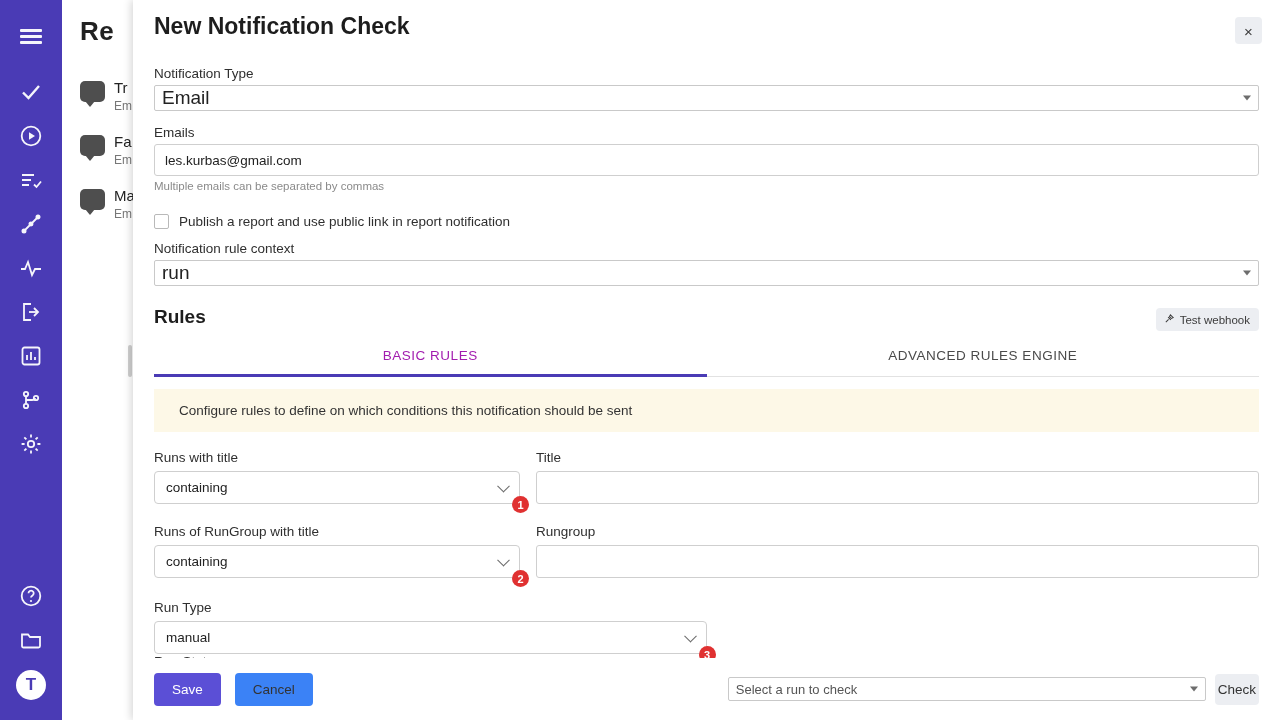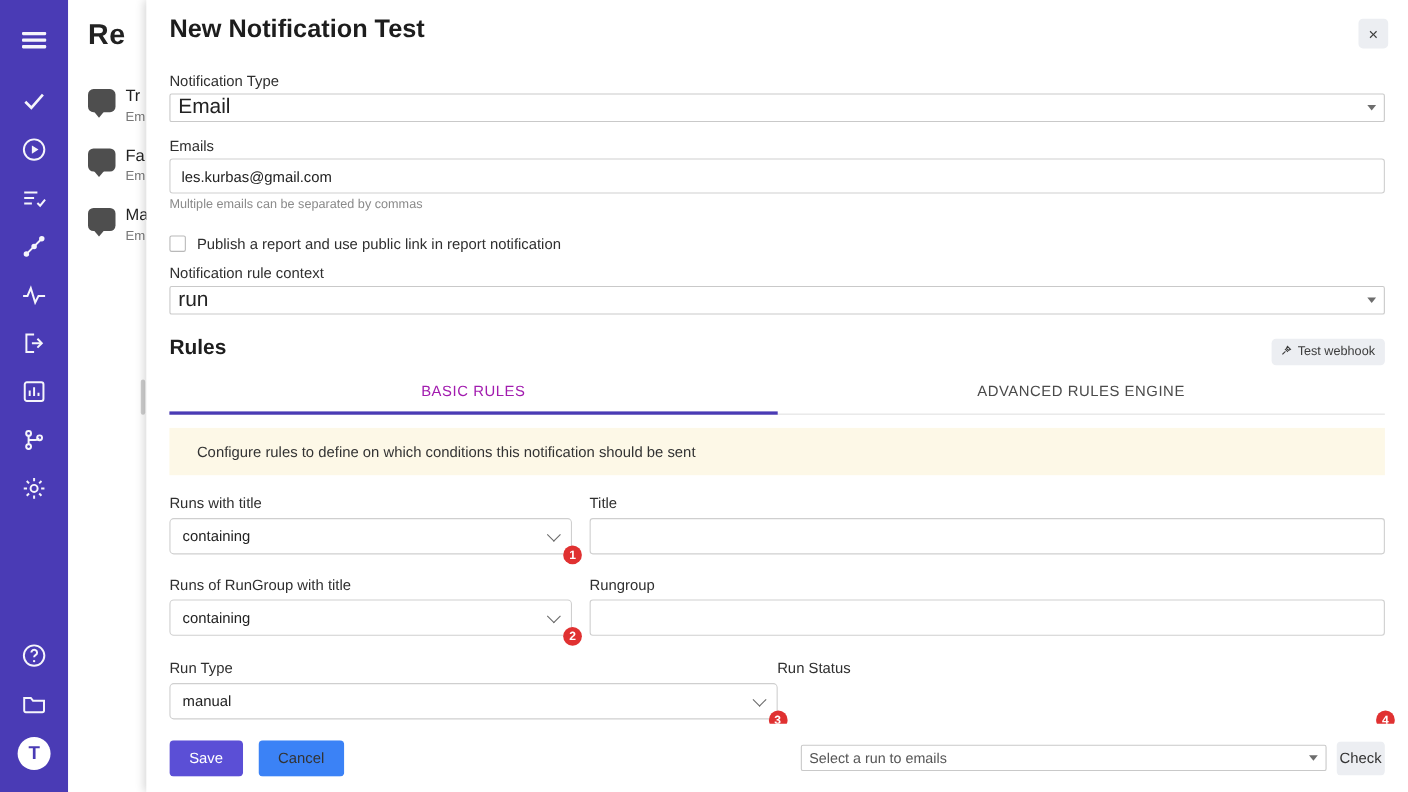--- a/index.html
+++ b/index.html
@@ -147,21 +147,21 @@
     border-right: 1.6px solid #6b6b6b; border-bottom: 1.6px solid #6b6b6b;
     transform: translateY(-70%) rotate(45deg);
   }
 
   .badge {
     position: absolute; width: 17px; height: 17px; border-radius: 50%;
     background: #e03131; color: #fff; font-size: 11px; font-weight: bold;
     display: flex; align-items: center; justify-content: center;
   }
 
-  .row-runtype { display: flex; margin-top: 22px; }
+  .row-runtype { display: flex; margin-top: 22px; flex-direction: column; }
   .row-runtype .half { width: 50%; position: relative; }
 
   
   .modal-foot {
     flex: 0 0 auto; height: 62px; padding: 0 21px; display: flex; align-items: center; gap: 14px;
   }
   .btn {
     font-size: 13.5px; border-radius: 4px; padding: 8px 17px; cursor: pointer; border: 1px solid transparent;
     font-family: "Liberation Sans", sans-serif;
   }
@@ -289,21 +289,21 @@
         </div>
       </div>
     </div>
   </div>
 
   <div class="scroll-nub"></div>
 
   <div class="modal">
 
     <div class="modal-head">
-      <div class="modal-title">New Notification Test</div>
+      <div class="modal-title">New Notification Check</div>
       <button class="modal-close">×</button>
     </div>
 
     <div class="modal-body">
 
       <div class="field-label">Notification Type</div>
       <div class="select-flat">
         <span>Email</span>
         <span class="caret-sm"></span>
       </div>
@@ -392,21 +392,21 @@
         </div>
       </div>
 
     </div>
 
     <div class="modal-foot">
       <button class="btn btn-save">Save</button>
       <button class="btn btn-cancel">Cancel</button>
       <div class="foot-right">
         <div class="run-select">
-          <span>Select a run to emails</span>
+          <span>Select a run to check</span>
           <span class="caret-sm"></span>
         </div>
         <button class="btn btn-check">Check</button>
       </div>
     </div>
 
   </div>
 </div>
 
 </body></html>

